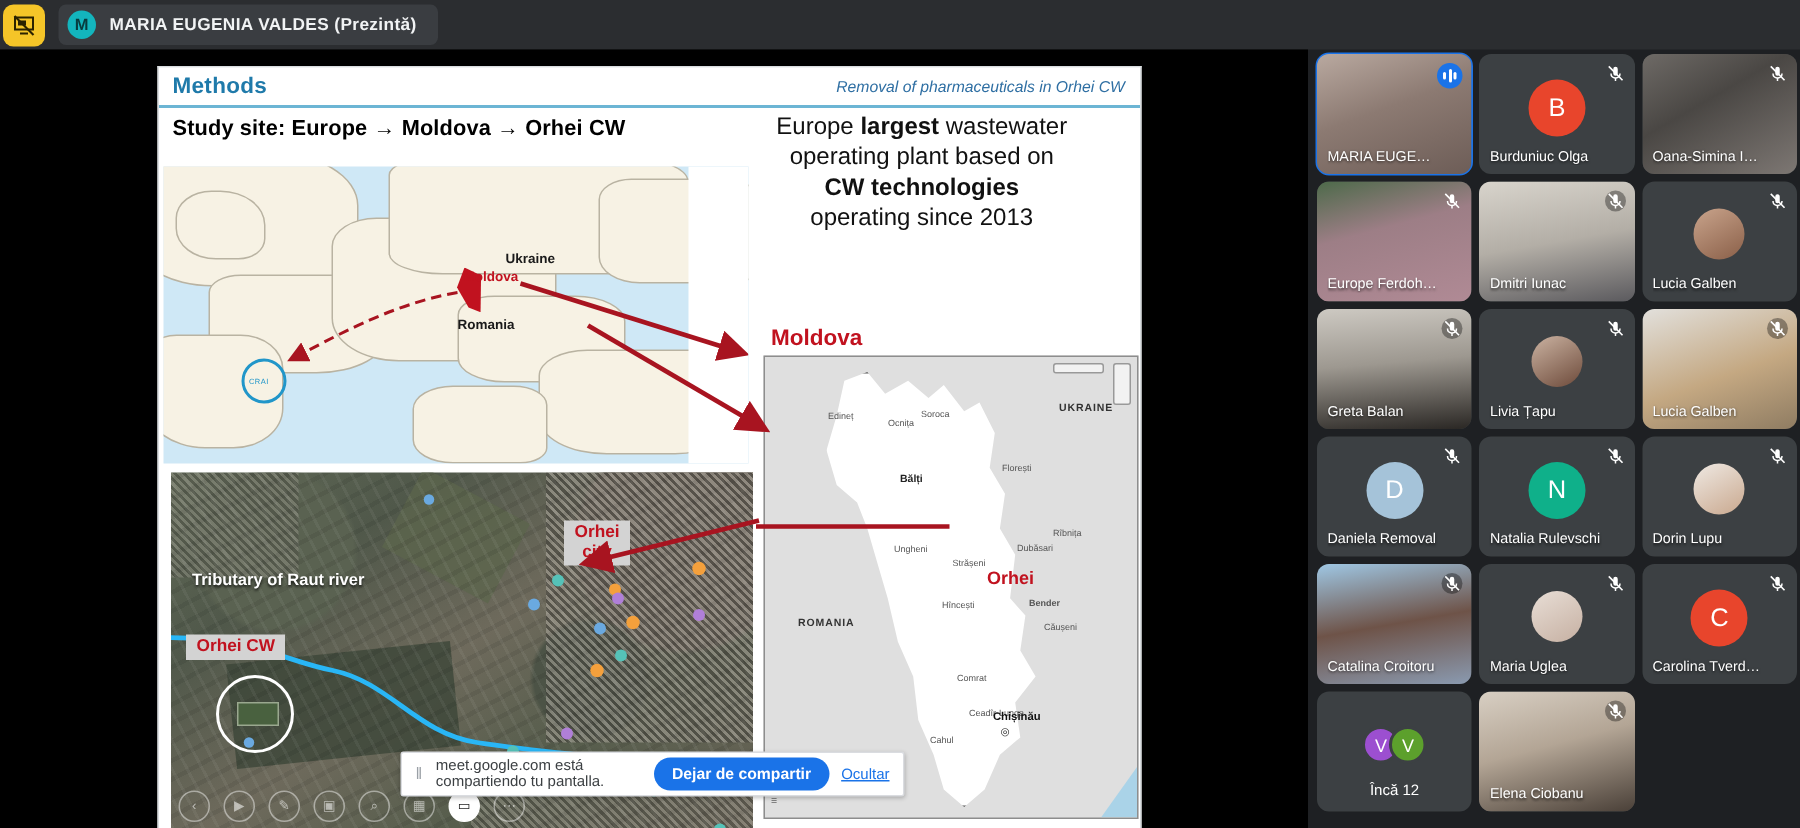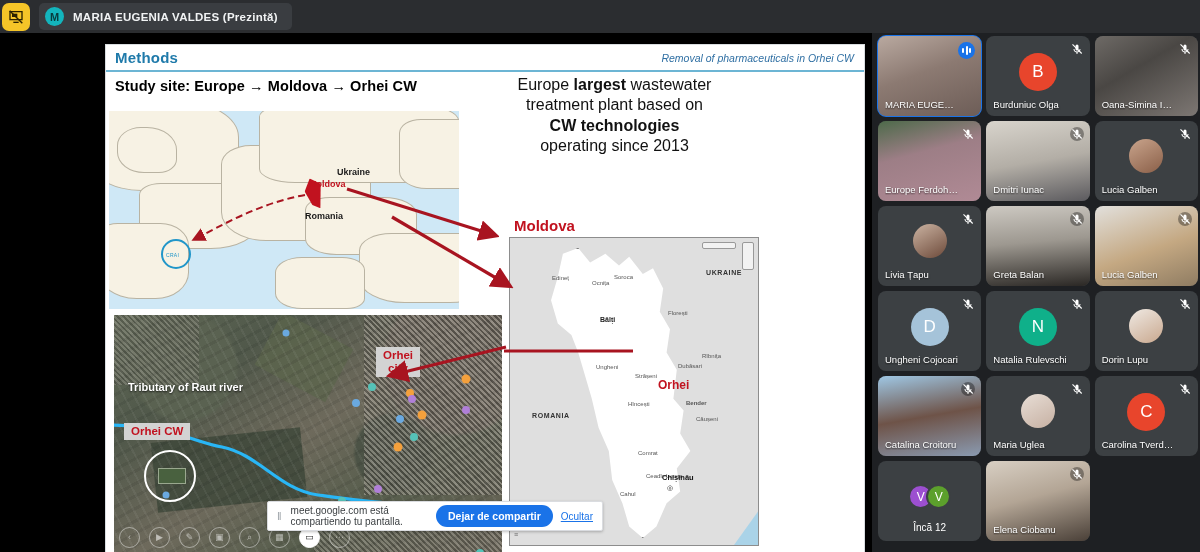--- a/index.html
+++ b/index.html
@@ -31,21 +31,21 @@
     display:flex; align-items:center; justify-content:center; flex:0 0 auto;
   }
   #presenter-name{ font-size:11.5px; font-weight:bold; letter-spacing:.25px; color:#f1f3f4; white-space:nowrap;}
 
   
   #stage{
     position:absolute; left:0; top:33px; width:872px; height:519px;
     background:#000; overflow:hidden;
   }
   #slide{
-    position:absolute; left:105px; top:11px; width:760px; height:508px;
+    position:absolute; left:105px; top:11px; width:656px; height:508px;
     background:#ffffff; overflow:hidden;
     border:1px solid #d9dde0; border-bottom:none;
   }
   
   #slide-header{
     height:27px; border-bottom:2px solid #6cb5d4;
     display:flex; align-items:center; padding:0 10px 0 9px;
     justify-content:space-between; background:#fff;
   }
   #slide-header-title{ font-size:15px; font-weight:bold; color:#1f7aaa; letter-spacing:.2px; }
@@ -244,21 +244,21 @@
 
     <div id="slide-header">
       <span id="slide-header-title">Methods</span>
       <span id="slide-header-sub">Removal of pharmaceuticals in Orhei CW</span>
     </div>
 
     <div id="slide-subtitle">Study site: Europe → Moldova   → Orhei CW</div>
 
     <div id="blurb">
       <div><span>Europe </span><span class="b">largest</span><span> wastewater</span></div>
-      <div>treatment plant based on</div>
+      <div>operating plant based on</div>
       <div class="b">CW technologies</div>
       <div>operating since 2013</div>
     </div>
     <div id="moldova-label">Moldova</div>
 
     <div id="europe-map">
       <div class="eu-land" style="left:-20px;top:-10px;width:150px;height:90px;border-radius:30% 40% 20% 35%;"></div>
       <div class="eu-land" style="left:8px;top:16px;width:60px;height:46px;border-radius:40% 50% 30% 45%;"></div>
       <div class="eu-land" style="left:30px;top:72px;width:120px;height:66px;border-radius:18% 30% 40% 25%;"></div>
       <div class="eu-land" style="left:-15px;top:112px;width:95px;height:76px;border-radius:25% 30% 35% 45%;"></div>
@@ -446,52 +446,52 @@
       <div class="photo-av" style="background: linear-gradient(150deg, rgb(201, 164, 140), rgb(138, 95, 72));"></div>
       <div class="tile-name">Lucia Galben</div>
       <div class="mic-off">
         <svg width="12" height="12" viewBox="0 0 24 24">
           <path d="M12 3a3 3 0 0 1 3 3v6a3 3 0 0 1-3 3 3 3 0 0 1-3-3V6a3 3 0 0 1 3-3zm7 9a7 7 0 0 1-6 6.9V22h-2v-3.1A7 7 0 0 1 5 12h2a5 5 0 0 0 10 0h2z" fill="#fff"></path>
           <path d="M3 2.6l18.4 18.4" stroke="#fff" stroke-width="2.2"></path>
         </svg>
       </div>
     </div>
     <div class="tile">
-      <div class="photo-av" style="background: linear-gradient(150deg, rgb(203, 179, 162), rgb(109, 74, 58));"></div>
-      <div class="tile-name">Livia Țapu</div>
-      <div class="mic-off">
-        <svg width="12" height="12" viewBox="0 0 24 24">
-          <path d="M12 3a3 3 0 0 1 3 3v6a3 3 0 0 1-3 3 3 3 0 0 1-3-3V6a3 3 0 0 1 3-3zm7 9a7 7 0 0 1-6 6.9V22h-2v-3.1A7 7 0 0 1 5 12h2a5 5 0 0 0 10 0h2z" fill="#fff"></path>
-          <path d="M3 2.6l18.4 18.4" stroke="#fff" stroke-width="2.2"></path>
-        </svg>
-      </div>
-    </div>
-    <div class="tile">
       <div class="vidbg" style="background: linear-gradient(175deg, rgb(205, 201, 194), rgb(157, 152, 144) 45%, rgb(42, 39, 36));"></div>
       <div class="tile-name">Greta Balan</div>
       <div class="mic-off shaded">
         <svg width="12" height="12" viewBox="0 0 24 24">
           <path d="M12 3a3 3 0 0 1 3 3v6a3 3 0 0 1-3 3 3 3 0 0 1-3-3V6a3 3 0 0 1 3-3zm7 9a7 7 0 0 1-6 6.9V22h-2v-3.1A7 7 0 0 1 5 12h2a5 5 0 0 0 10 0h2z" fill="#fff"></path>
           <path d="M3 2.6l18.4 18.4" stroke="#fff" stroke-width="2.2"></path>
         </svg>
       </div>
     </div>
     <div class="tile">
+      <div class="photo-av" style="background: linear-gradient(150deg, rgb(203, 179, 162), rgb(109, 74, 58));"></div>
+      <div class="tile-name">Livia Țapu</div>
+      <div class="mic-off">
+        <svg width="12" height="12" viewBox="0 0 24 24">
+          <path d="M12 3a3 3 0 0 1 3 3v6a3 3 0 0 1-3 3 3 3 0 0 1-3-3V6a3 3 0 0 1 3-3zm7 9a7 7 0 0 1-6 6.9V22h-2v-3.1A7 7 0 0 1 5 12h2a5 5 0 0 0 10 0h2z" fill="#fff"></path>
+          <path d="M3 2.6l18.4 18.4" stroke="#fff" stroke-width="2.2"></path>
+        </svg>
+      </div>
+    </div>
+    <div class="tile">
       <div class="vidbg" style="background: linear-gradient(160deg, rgb(226, 224, 220), rgb(196, 168, 130) 55%, rgb(143, 124, 98));"></div>
       <div class="tile-name">Lucia Galben</div>
       <div class="mic-off shaded">
         <svg width="12" height="12" viewBox="0 0 24 24">
           <path d="M12 3a3 3 0 0 1 3 3v6a3 3 0 0 1-3 3 3 3 0 0 1-3-3V6a3 3 0 0 1 3-3zm7 9a7 7 0 0 1-6 6.9V22h-2v-3.1A7 7 0 0 1 5 12h2a5 5 0 0 0 10 0h2z" fill="#fff"></path>
           <path d="M3 2.6l18.4 18.4" stroke="#fff" stroke-width="2.2"></path>
         </svg>
       </div>
     </div>
     <div class="tile">
       <div class="initial-av" style="background: rgb(165, 195, 217);">D</div>
-      <div class="tile-name">Ungheni Cojocari</div>
+      <div class="tile-name">Daniela Removal</div>
       <div class="mic-off">
         <svg width="12" height="12" viewBox="0 0 24 24">
           <path d="M12 3a3 3 0 0 1 3 3v6a3 3 0 0 1-3 3 3 3 0 0 1-3-3V6a3 3 0 0 1 3-3zm7 9a7 7 0 0 1-6 6.9V22h-2v-3.1A7 7 0 0 1 5 12h2a5 5 0 0 0 10 0h2z" fill="#fff"></path>
           <path d="M3 2.6l18.4 18.4" stroke="#fff" stroke-width="2.2"></path>
         </svg>
       </div>
     </div>
     <div class="tile">
       <div class="initial-av" style="background: rgb(15, 176, 138);">N</div>
       <div class="tile-name">Natalia Rulevschi</div>

